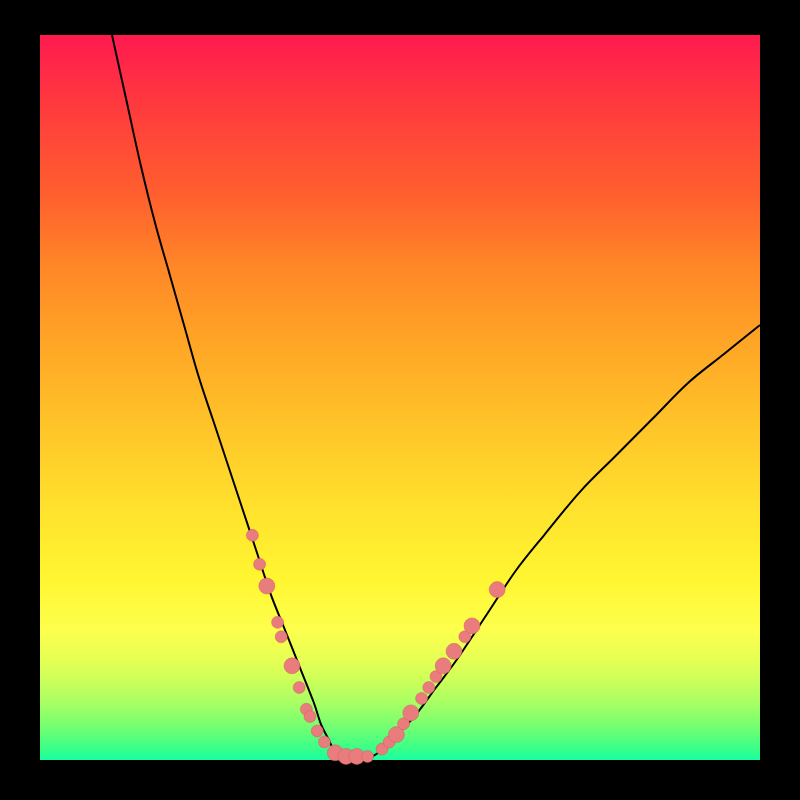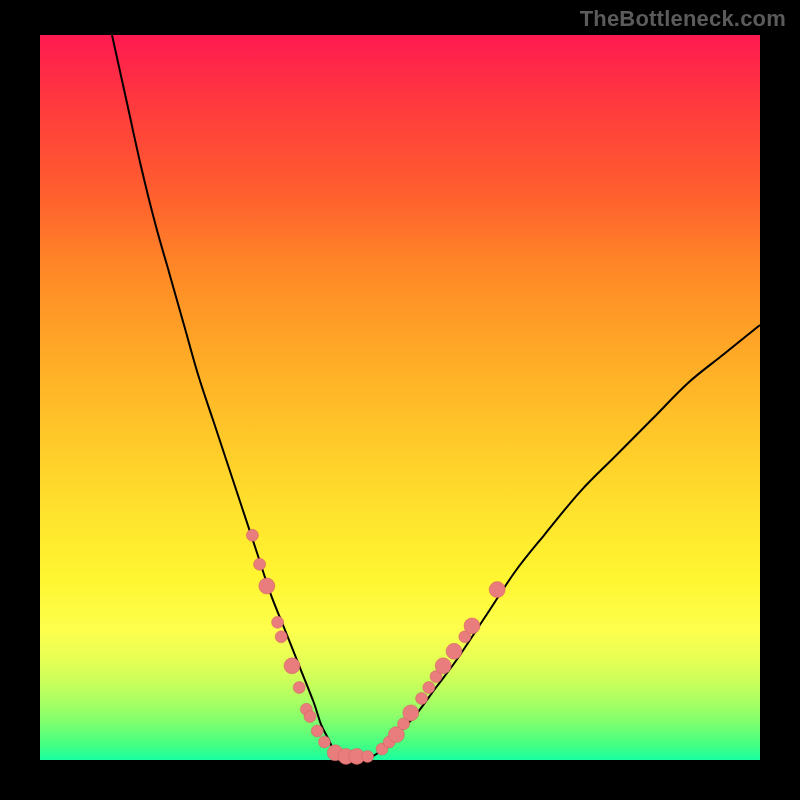--- a/index.html
+++ b/index.html
@@ -67,21 +67,20 @@
   .dot {
     fill: #e97c7c;
     stroke: #d45f5f;
     stroke-width: 0.5;
   }
 </style>
 </head>
 <body>
 
 <div class="frame">
-  <div class="watermark">TheBottleneck.com</div>
 
   <div class="plot-area">
     <svg class="chart-svg" viewBox="0 0 720 725" preserveAspectRatio="none">
       <path id="curve-path" class="curve" d="M 72.0 0.0 C 74.4 10.9, 81.6 43.5, 86.4 65.3 C 91.2 87.0, 96.0 110.0, 100.8 130.5 C 105.6 151.0, 110.4 170.4, 115.2 188.5 C 120.0 206.6, 124.8 222.3, 129.6 239.2 C 134.4 256.2, 139.2 273.1, 144.0 290.0 C 148.8 306.9, 153.6 325.0, 158.4 340.8 C 163.2 356.5, 168.0 369.8, 172.8 384.3 C 177.6 398.8, 182.4 413.3, 187.2 427.8 C 192.0 442.3, 196.8 456.8, 201.6 471.3 C 206.4 485.8, 211.2 500.3, 216.0 514.8 C 220.8 529.3, 225.6 545.0, 230.4 558.3 C 235.2 571.5, 240.0 582.4, 244.8 594.5 C 249.6 606.6, 254.4 618.7, 259.2 630.8 C 264.0 642.8, 270.0 657.3, 273.6 667.0 C 277.2 676.7, 278.4 682.7, 280.8 688.8 C 283.2 694.8, 285.6 698.4, 288.0 703.3 C 290.4 708.1, 292.8 714.1, 295.2 717.8 C 297.6 721.4, 300.0 723.8, 302.4 725.0 C 304.8 726.2, 306.0 725.0, 309.6 725.0 C 313.2 725.0, 319.2 726.2, 324.0 725.0 C 328.8 723.8, 333.6 721.4, 338.4 717.8 C 343.2 714.1, 346.8 709.3, 352.8 703.3 C 358.8 697.2, 367.2 690.0, 374.4 681.5 C 381.6 673.0, 388.8 662.2, 396.0 652.5 C 403.2 642.8, 409.2 635.6, 417.6 623.5 C 426.0 611.4, 436.8 594.5, 446.4 580.0 C 456.0 565.5, 465.6 549.8, 475.2 536.5 C 484.8 523.2, 493.2 513.5, 504.0 500.3 C 514.8 487.0, 528.0 470.0, 540.0 456.8 C 552.0 443.5, 564.0 432.6, 576.0 420.5 C 588.0 408.4, 600.0 396.3, 612.0 384.3 C 624.0 372.2, 636.0 358.9, 648.0 348.0 C 660.0 337.1, 672.0 328.7, 684.0 319.0 C 696.0 309.3, 714.0 294.8, 720.0 290.0"></path>
       <g id="points-group">
           <circle cx="212.4" cy="500.3" r="6" class="dot"></circle>
           <circle cx="219.6" cy="529.3" r="6" class="dot"></circle>
           <circle cx="226.8" cy="551.0" r="8" class="dot"></circle>
           <circle cx="237.6" cy="587.3" r="6" class="dot"></circle>
           <circle cx="241.2" cy="601.8" r="6" class="dot"></circle>

